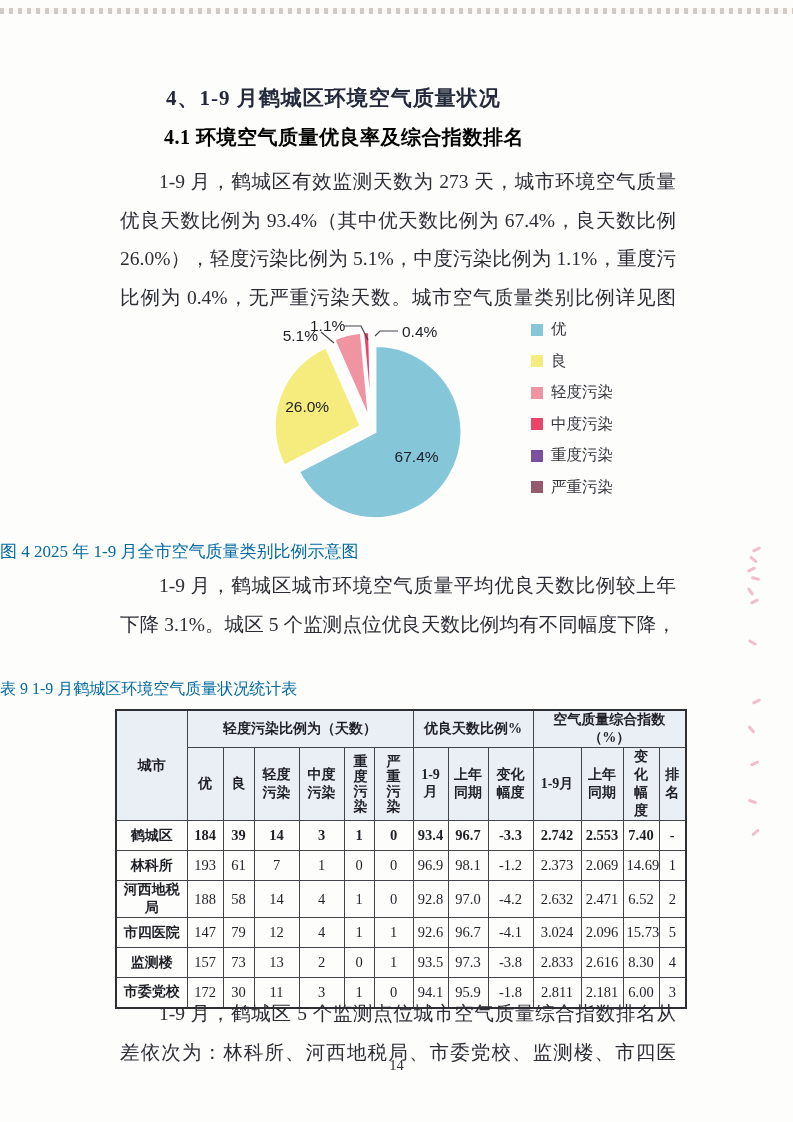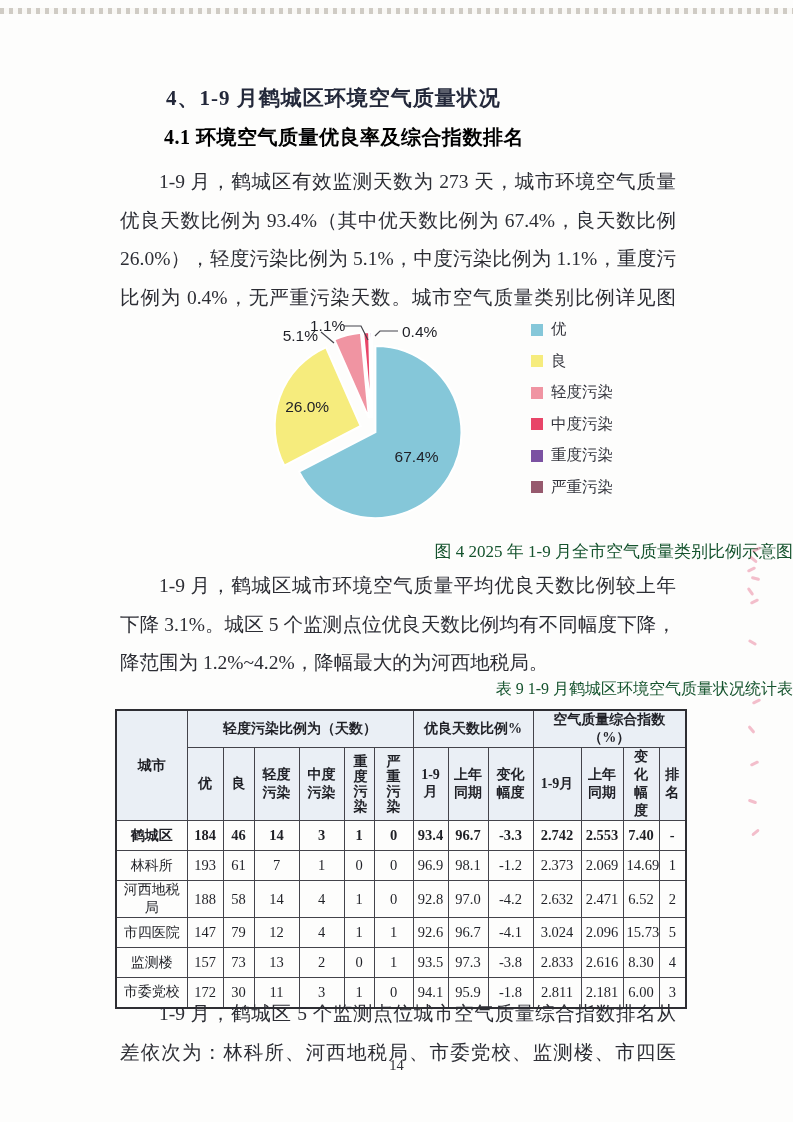--- a/index.html
+++ b/index.html
@@ -15,32 +15,32 @@
   .tline{text-align:justify;text-align-last:justify;height:38.5px;overflow:hidden;}
   .tline.first{text-indent:2em;}
   .tline.lastline{text-align-last:left;}
   .figure{position:absolute;left:230px;top:312px;width:460px;height:222px;}
   .figure svg{position:absolute;left:0;top:0;}
   .pie-label{font:15.5px "Liberation Sans", sans-serif;fill:#1e1f26;}
   .chart-legend{position:absolute;left:301px;top:7px;display:flex;flex-direction:column;}
   .lg-item{display:flex;align-items:center;margin-bottom:10.5px;}
   .lg-swatch{width:12px;height:12px;margin-right:8px;flex:0 0 12px;}
   .lg-label{font-size:15.5px;color:#33343c;}
-  .caption{position:absolute;left:0;width:793px;text-align:right;color:#14532d;}
+  .caption{position:absolute;left:0;width:793px;text-align:left;color:#0369a1;}
   .fig-cap{top:540px;font-size:17px;}
   .tbl-cap{top:679px;font-size:16px;}
   .stat-table{position:absolute;left:115px;top:709px;border-collapse:collapse;table-layout:fixed;
       width:571px;border:2px solid #2e2e33;font-size:14.5px;color:#1f2026;}
   .stat-table th,.stat-table td{border:1px solid #43434a;text-align:center;vertical-align:middle;
       padding:0 3px;overflow:hidden;}
   .stat-table thead th{font-weight:bold;font-size:14px;background:#eaeff5;padding:0 5px;}
   .stat-table thead tr:nth-child(1) th{height:32px;}
   .stat-table thead tr:nth-child(2) th{height:68px;}
   .stat-table tbody tr{height:30px;}
-  .stat-table tbody th{font-weight:normal;font-size:14px;}
+  .stat-table tbody th{font-weight:bold;font-size:14px;}
   .stat-table tbody tr.boldrow th,.stat-table tbody tr.boldrow td{font-weight:bold;}
   .stat-table th.vcell{padding:0 9px;word-break:break-all;line-height:15px;}
   .page-num{position:absolute;left:0;top:1057px;width:793px;text-align:center;font-size:14.5px;color:#2c2d34;}
 </style>
 </head>
 <body>
 
 <div class="page">
   <div class="scan-strip"></div>
 
@@ -96,21 +96,20 @@
           <span class="lg-label">严重污染</span>
         </div>
       </div>
   </div>
 
   <div class="caption fig-cap">图 4  2025 年 1-9 月全市空气质量类别比例示意图</div>
 
   <div class="para p2">
       <div class="tline first">1-9 月，鹤城区城市环境空气质量平均优良天数比例较上年同期</div>
       <div class="tline">下降 3.1%。城区 5 个监测点位优良天数比例均有不同幅度下降，下</div>
-      <div class="tline lastline">降范围为 1.2%~4.2%，降幅最大的为河西地税局。</div>
     </div>
 
   <div class="caption tbl-cap">表 9 1-9 月鹤城区环境空气质量状况统计表</div>
 
   <table class="stat-table">
     <colgroup>
       <col style="width:71px">
         <col style="width:36px">
         <col style="width:31px">
         <col style="width:45px">
@@ -145,21 +144,21 @@
           <th>1-9月</th>
           <th>上年同期</th>
           <th>变化幅度</th>
           <th>排名</th>
         </tr>
     </thead>
     <tbody>
         <tr class="boldrow">
           <th>鹤城区</th>
           <td>184</td>
-          <td>46</td>
+          <td>39</td>
           <td>14</td>
           <td>3</td>
           <td>1</td>
           <td>0</td>
           <td>93.4</td>
           <td>96.7</td>
           <td>-3.3</td>
           <td>2.742</td>
           <td>2.553</td>
           <td>7.40</td>

